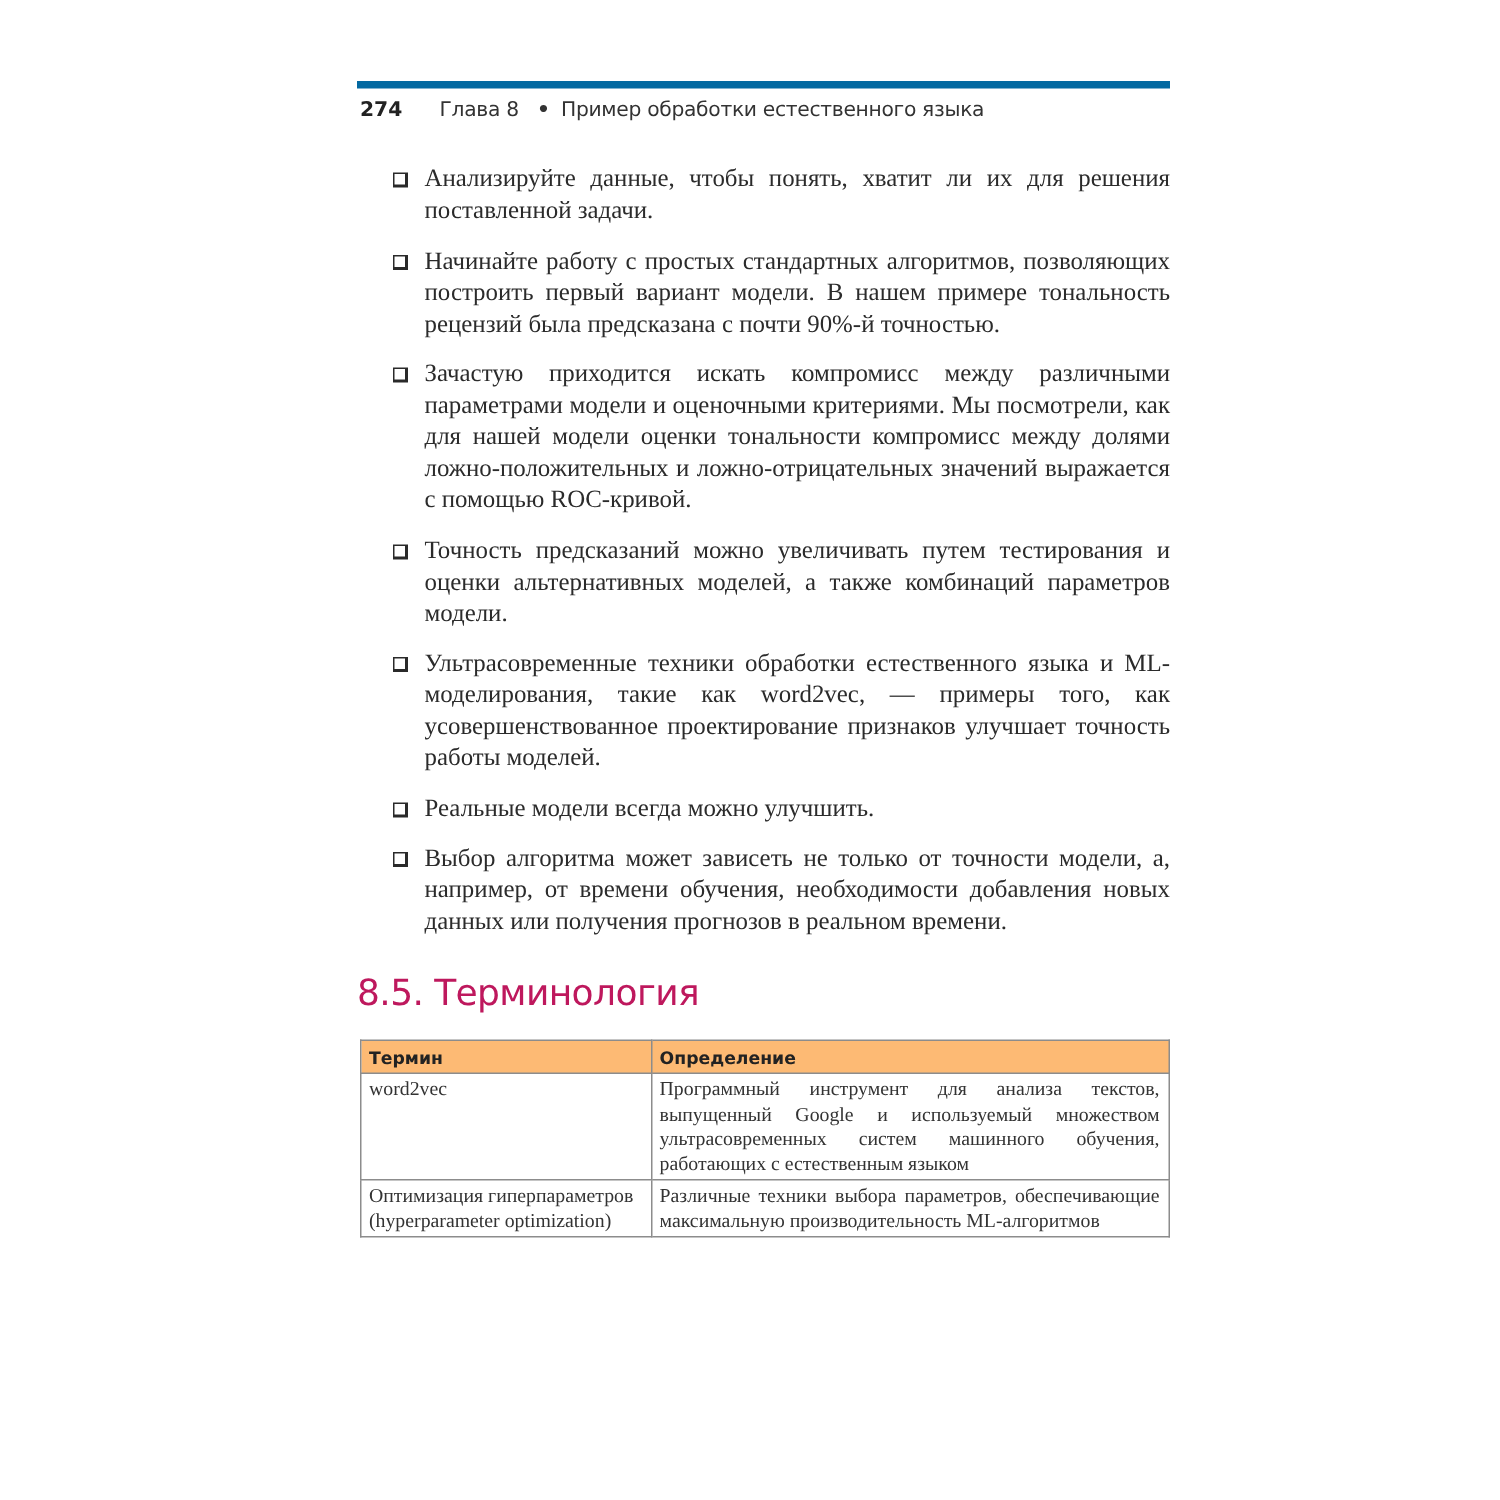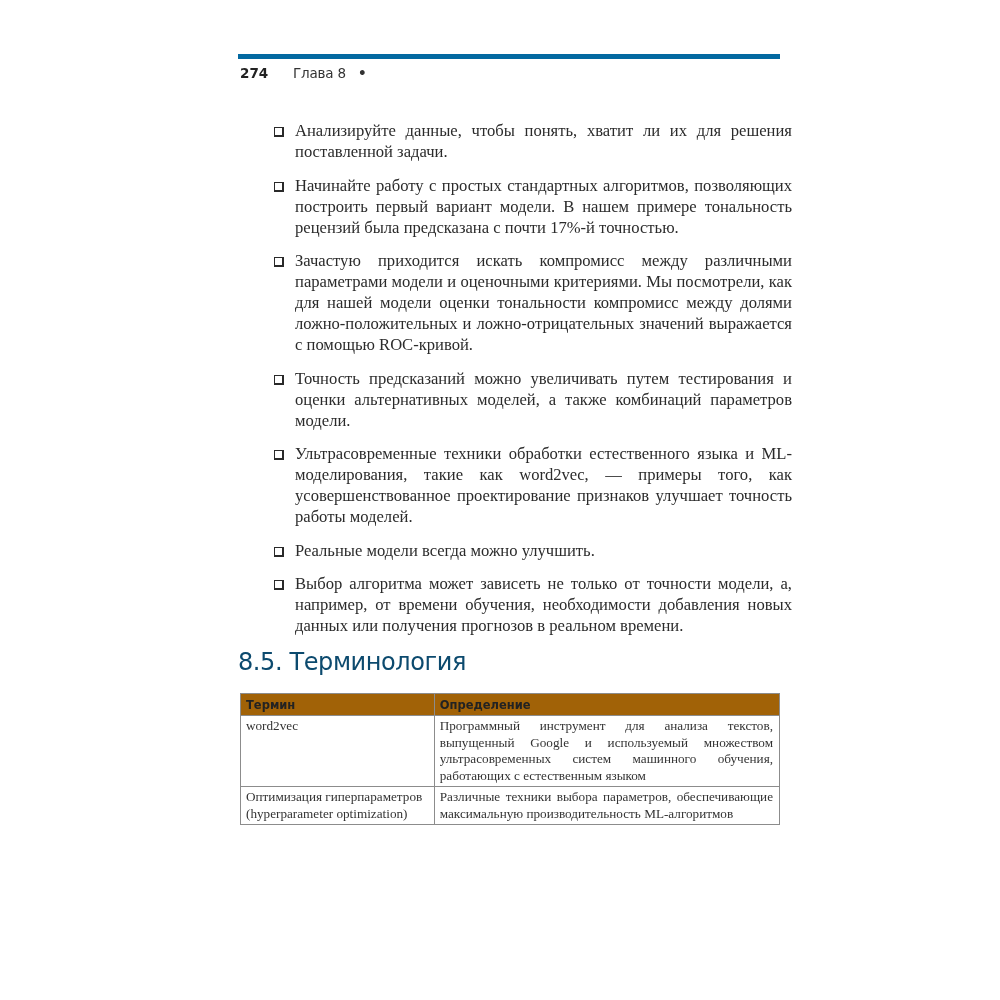--- a/index.html
+++ b/index.html
@@ -55,21 +55,21 @@
       left: 136px;
       top: 6px;
       letter-spacing: -0.2px;
     }
 
     .bullets {
       position: absolute;
       left: 0;
       top: 108px;
       width: 542px;
-      margin: 12px;
+      margin: 0;
       padding: 0;
       list-style: none;
       font-family: "Liberation Serif", "DejaVu Serif", serif;
       font-size: 16.6px;
       line-height: 21px;
       color: #2b2b2b;
     }
     .bullets li {
       position: relative;
       padding-left: 45px;
@@ -88,21 +88,21 @@
       background: #fff;
     }
 
     .section-heading {
       position: absolute;
       left: 0;
       top: 648px;
       font-family: "DejaVu Sans", sans-serif;
       font-size: 24px;
       letter-spacing: -0.4px;
-      color: #0c4a6e;
+      color: #be185d;
       margin: 0;
       font-weight: normal;
     }
 
     .term-table {
       position: absolute;
       left: 2px;
       top: 693px;
       width: 540px;
       border-collapse: collapse;
@@ -111,21 +111,21 @@
       line-height: 16.5px;
       color: #333;
     }
     .term-table th, .term-table td {
       border: 1.5px solid #8c8c8c;
       vertical-align: top;
       text-align: left;
       padding: 2px 6px 2px 5px;
     }
     .term-table th {
-      background: #a16207;
+      background: #fdba74;
       font-family: "DejaVu Sans", sans-serif;
       font-weight: bold;
       font-size: 11.5px;
       line-height: 16px;
       color: #222;
       padding-top: 3px;
       padding-bottom: 2px;
       margin-left: 32px;
     }
     .term-table col.c1 { width: 194px; }
@@ -136,30 +136,31 @@
   </style>
 </head>
 <body>
 
 <div class="page">
 
   <div class="running-head">
     <span class="pnum">274</span>
     <span class="chapter">Глава 8</span>
     <span class="dot">•</span>
+    <span class="title">Пример обработки естественного языка</span>
   </div>
 
   <ul class="bullets">
     <li>
       <span class="box"></span>
       <span>Анализируйте данные, чтобы понять, хватит ли их для решения поставленной задачи.</span>
     </li>
     <li>
       <span class="box"></span>
-      <span>Начинайте работу с простых стандартных алгоритмов, позволяющих построить первый вариант модели. В нашем примере тональность рецензий была предсказана с почти 17%-й точностью.</span>
+      <span>Начинайте работу с простых стандартных алгоритмов, позволяющих построить первый вариант модели. В нашем примере тональность рецензий была предсказана с почти 90%-й точностью.</span>
     </li>
     <li>
       <span class="box"></span>
       <span>Зачастую приходится искать компромисс между различными параметрами модели и оценочными критериями. Мы посмотрели, как для нашей модели оценки тональности компромисс между долями ложно-положительных и ложно-отрицательных значений выражается с помощью ROC-кривой.</span>
     </li>
     <li>
       <span class="box"></span>
       <span>Точность предсказаний можно увеличивать путем тестирования и оценки альтернативных моделей, а также комбинаций параметров модели.</span>
     </li>
     <li>

